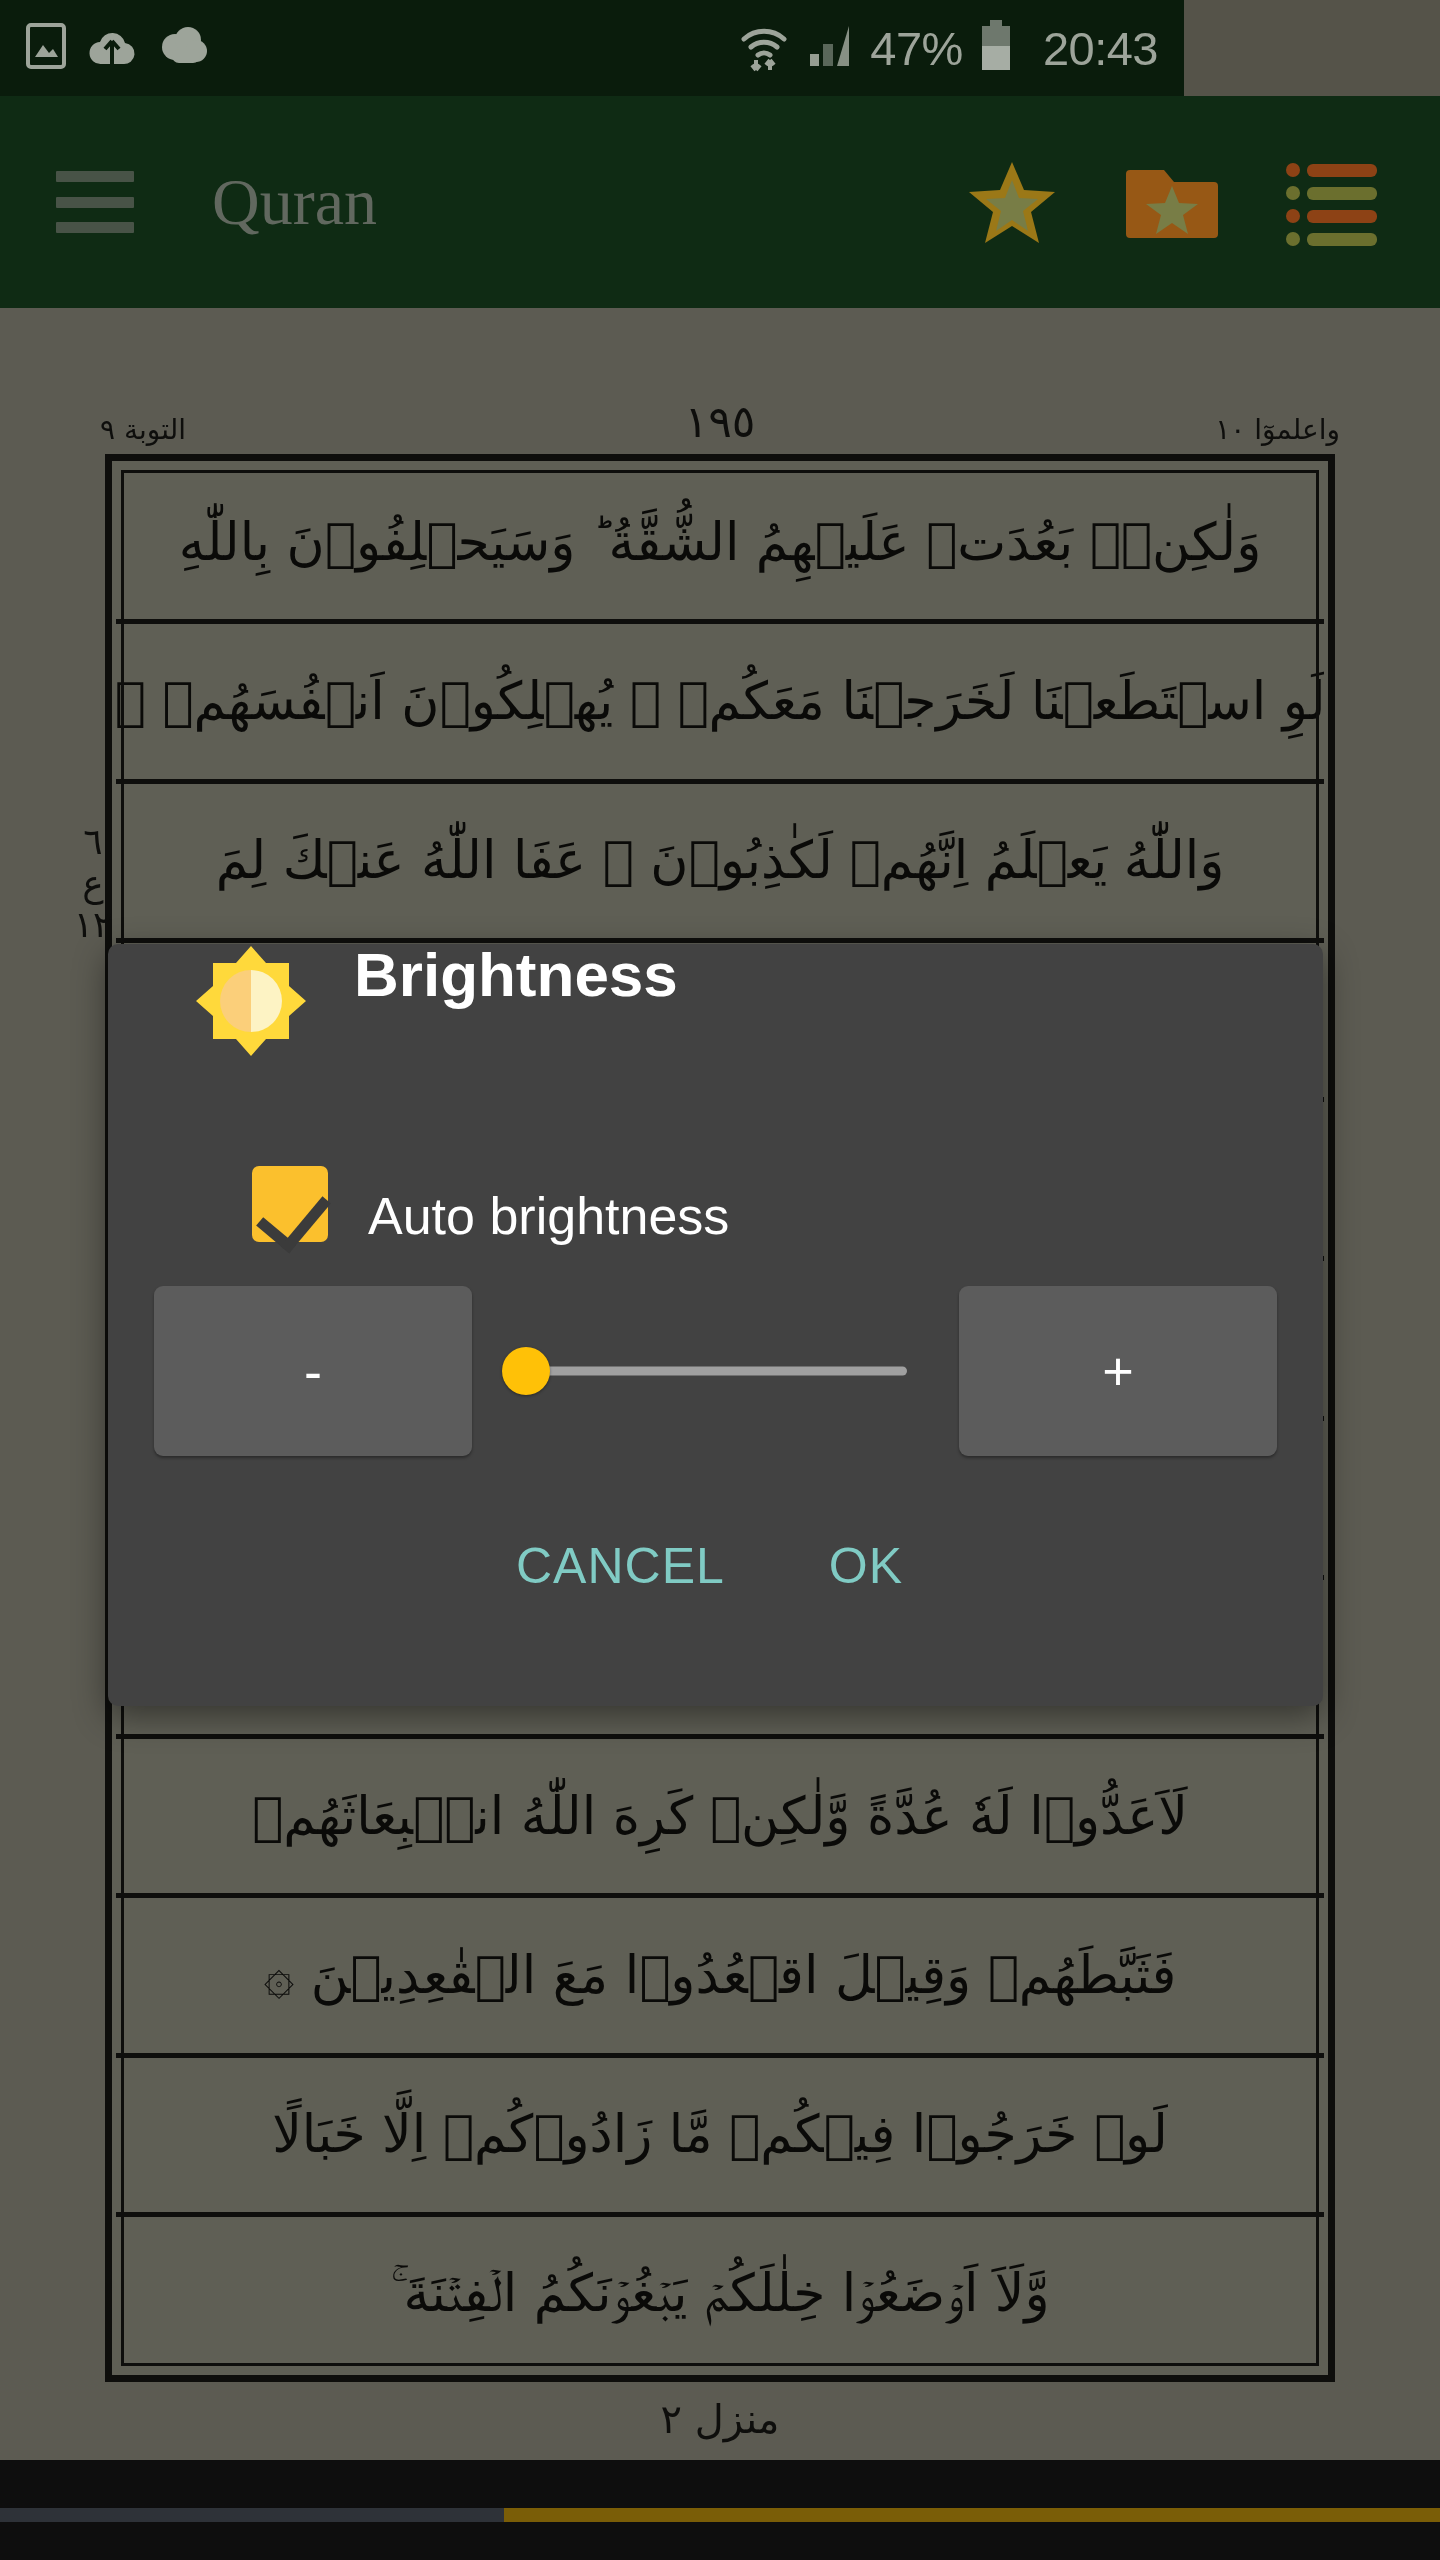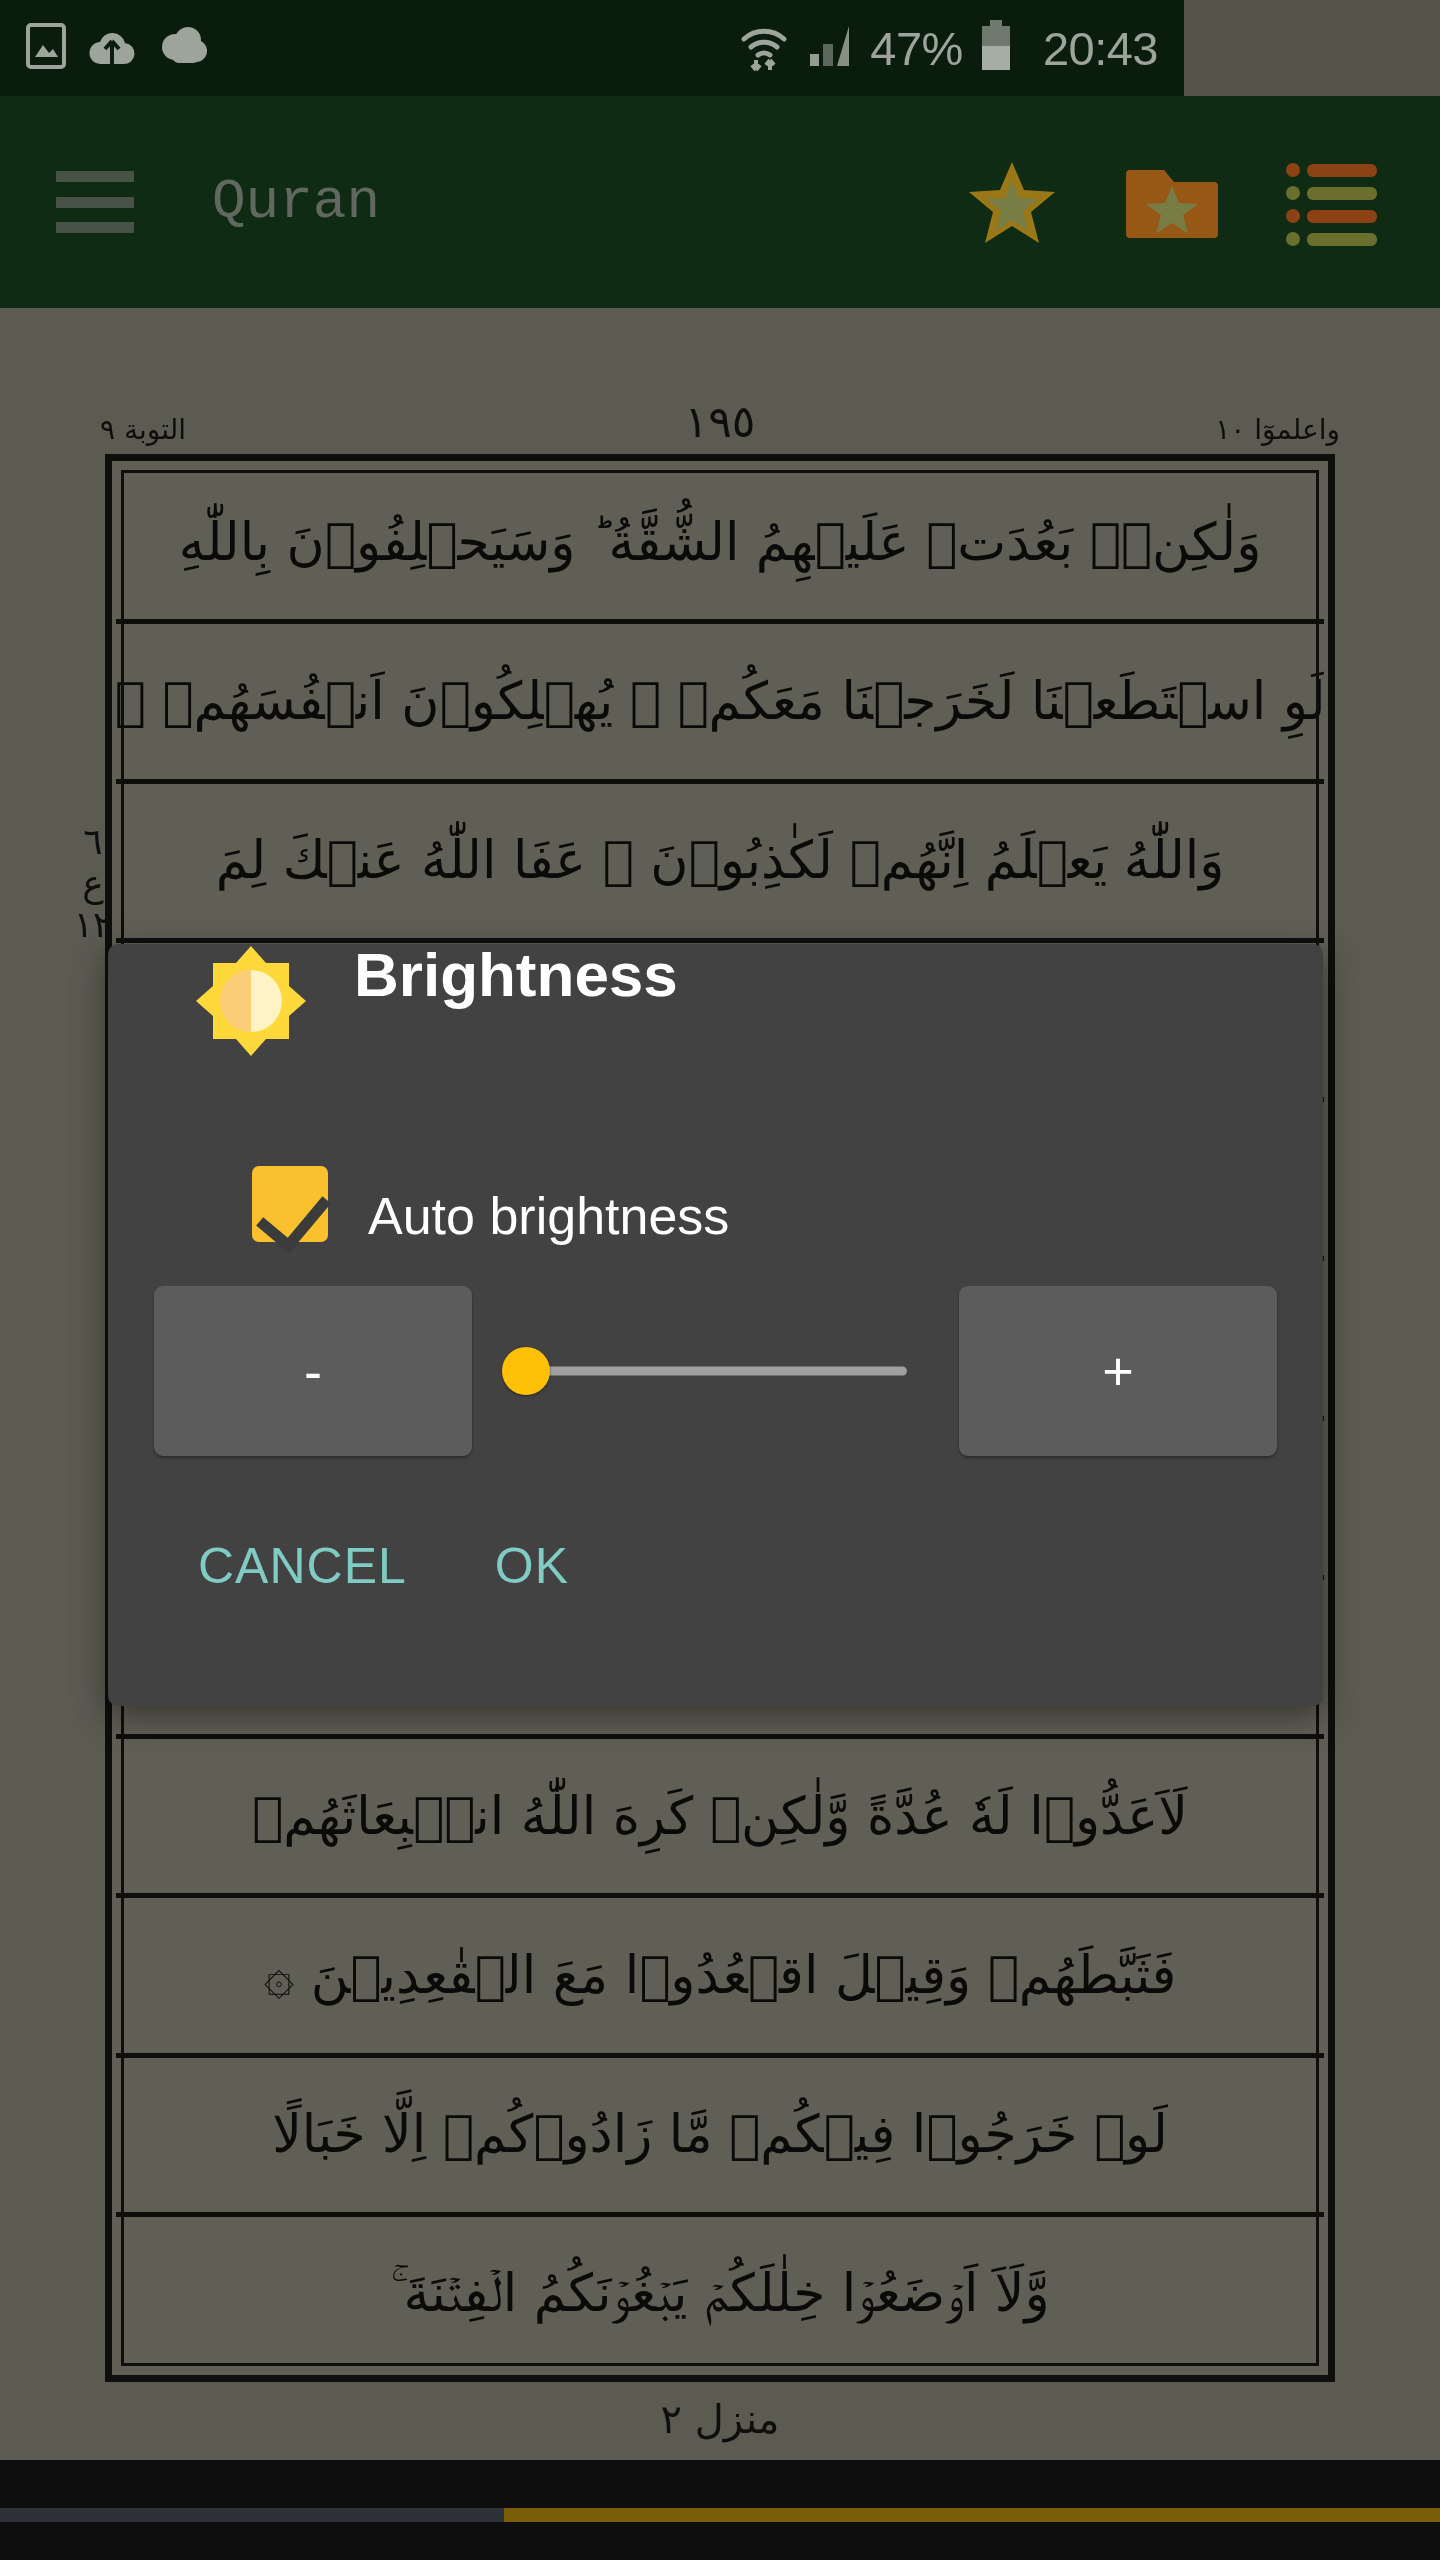--- a/index.html
+++ b/index.html
@@ -28,22 +28,22 @@
 
   
   #app-bar{
     position:absolute; left:0; top:96px; width:1440px; height:212px;
     background:#14381a; display:flex; align-items:center; padding:0 40px;
   }
   #hamburger{ width:78px; height:62px; display:flex; flex-direction:column;
     justify-content:space-between; margin-left:16px; cursor:pointer; }
   #hamburger span{ display:block; height:11px; background:#5d6b5c; border-radius:1px; }
   #app-title{
-    color:#7d867a; font-size:56px; margin-left:78px; line-height:1;
-    font-family:Liberation Mono, monospace; white-space:nowrap;
+    color:#7d867a; font-size:66px; margin-left:78px; line-height:1;
+    font-family:Liberation Serif, serif; white-space:nowrap;
   }
   .bar-actions{ margin-left:auto; display:flex; align-items:center; gap:56px; padding-right:16px; }
   .bar-btn{ width:104px; height:104px; display:flex; align-items:center; justify-content:center; cursor:pointer; }
 
   
   #quran-page{
     position:absolute; left:0; top:308px; width:1440px; height:2152px;
     background:#76756a;
     display:flex; flex-direction:column; align-items:center;
   }
@@ -134,22 +134,22 @@
   #slider-track{
     position:absolute; left:6px; right:6px; top:50%; transform:translateY(-50%);
     height:9px; background:#a0a0a0; border-radius:5px;
   }
   #slider-thumb{
     position:absolute; top:50%; width:48px; height:48px; border-radius:50%;
     background:#ffc107; transform:translate(-50%,-50%); cursor:pointer;
     box-shadow:0 1px 3px rgba(0,0,0,.4);
   }
   #dialog-actions{
-    display:flex; align-items:center; justify-content:flex-start;
-    height:180px; gap:0; padding-right:12px;
+    display:flex; align-items:center; justify-content:center;
+    height:180px; gap:16px; padding-right:12px;
   }
   .dlg-btn{
     color:#80cbc4; font-size:50px; line-height:1; cursor:pointer;
     padding:24px 44px; background:none; border:none; letter-spacing:1px;
     font-family:"Liberation Sans", sans-serif;
   }
 
   
   #nav-bar{
     position:absolute; left:0; bottom:0; width:1440px; height:100px;

